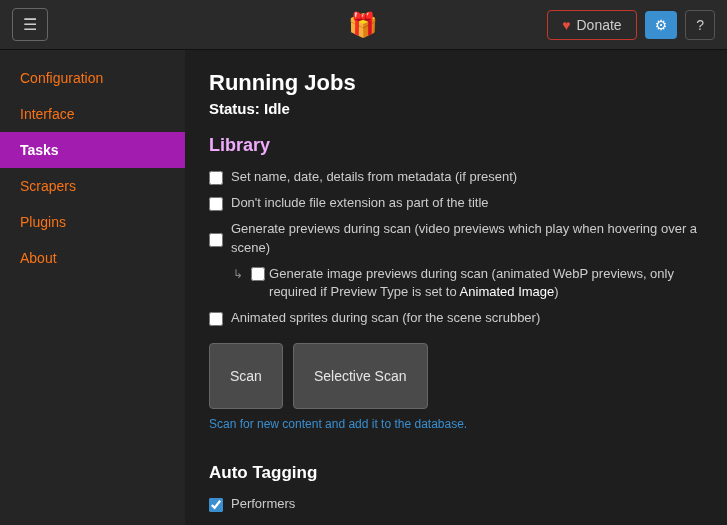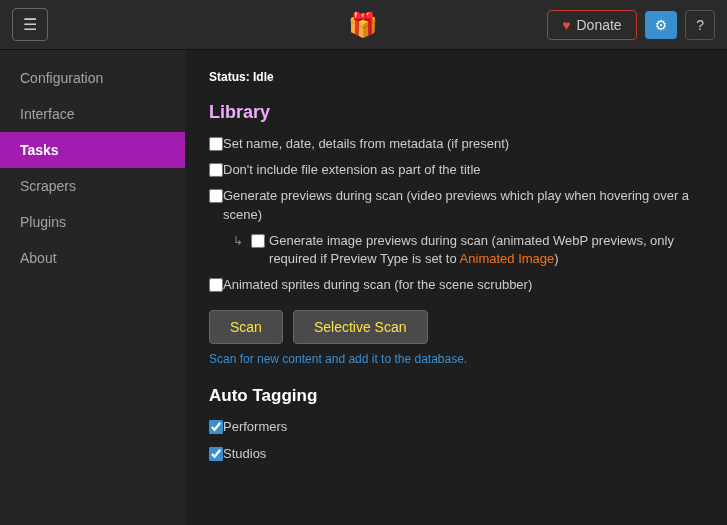--- a/index.html
+++ b/index.html
@@ -86,21 +86,21 @@
     
     .sidebar {
       width: 185px;
       background: #252525;
       padding: 10px 0;
       flex-shrink: 0;
     }
     .sidebar-item {
       padding: 10px 20px;
       cursor: pointer;
-      color: #a3a3a3;
+      color: #f97316;
       font-size: 14px;
     }
     .sidebar-item.active {
       background: #a21caf;
       color: #fff;
       font-weight: bold;
     }
     
     .content {
       flex: 1;
@@ -108,35 +108,36 @@
       padding: 20px 24px;
       overflow-y: auto;
     }
     .page-title {
       font-size: 22px;
       font-weight: bold;
       color: #fff;
       margin-bottom: 4px;
     }
     .status-line {
-      font-size: 12px;
+      font-size: 15px;
       font-weight: bold;
       color: #fff;
       margin-bottom: 18px;
     }
     .section-title {
       font-size: 18px;
       font-weight: bold;
       color: #f0abfc;
       margin-bottom: 12px;
     }
     .checkbox-row {
       display: flex;
-      align-items: flex-start;
+      align-items: center;
       margin-bottom: 8px;
+      gap: 8px;
     }
     .checkbox-row input[type=checkbox] {
       margin-top: 2px;
       flex-shrink: 0;
       width: 14px;
       height: 14px;
       cursor: pointer;
     }
     .checkbox-label {
       color: #ccc;
@@ -158,30 +159,30 @@
     }
     .btn-row {
       display: flex;
       gap: 10px;
       margin-top: 16px;
       margin-bottom: 8px;
     }
     .btn-primary {
       background: #4a4a4a;
       border: 1px solid #666;
-      color: #fde047;
-      padding: 8px 20px;
+      color: #e5e5e5;
+      padding: 24px 20px;
       cursor: pointer;
       border-radius: 4px;
       font-size: 14px;
     }
     .hint-text {
       font-size: 12px;
       color: #3a8fd1;
-      margin-bottom: 20px;
+      margin-bottom: 32px;
     }
     .auto-tagging-title {
       font-size: 17px;
       font-weight: bold;
       color: #fff;
       margin-bottom: 12px;
     }
     .checked-blue input[type=checkbox] {
       accent-color: #3a8fd1;
     }
@@ -229,20 +230,21 @@
     </div>
     <div class="sidebar-item">
       <span>Plugins</span>
     </div>
     <div class="sidebar-item">
       <span>About</span>
     </div>
   </div>
 
   <div class="content">
+    <div class="page-title">Running Jobs</div>
     <div class="status-line">Status: Idle</div>
 
     <div class="section-title">Library</div>
 
     <div class="checkbox-row">
       <input type="checkbox" id="cb1" style="">
       <label class="checkbox-label" for="cb1">Set name, date, details from metadata (if present)</label>
     </div>
 
     <div class="checkbox-row">
@@ -252,21 +254,21 @@
 
     <div class="checkbox-row">
       <input type="checkbox" id="cb3" style="">
       <label class="checkbox-label" for="cb3">Generate previews during scan (video previews which play when hovering over a scene)</label>
     </div>
 
     <div class="sub-row">
       <span class="sub-arrow">↳</span>
       <input type="checkbox" id="cb4" style="margin-top: 2px; flex-shrink: 0; width: 14px; height: 14px;">
       <label class="checkbox-label" for="cb4">
-        <span>Generate image previews during scan (animated WebP previews, only required if Preview Type is set to </span><span style="color:#f97316;">Animated Image</span><span>)</span>
+        <span>Generate image previews during scan (animated WebP previews, only required if Preview Type is set to </span><span style="color:#ffffff;">Animated Image</span><span>)</span>
       </label>
     </div>
 
     <div class="checkbox-row">
       <input type="checkbox" id="cb5" style="">
       <label class="checkbox-label" for="cb5">Animated sprites during scan (for the scene scrubber)</label>
     </div>
 
     <div class="btn-row">
       <button class="btn-primary">Scan</button>

